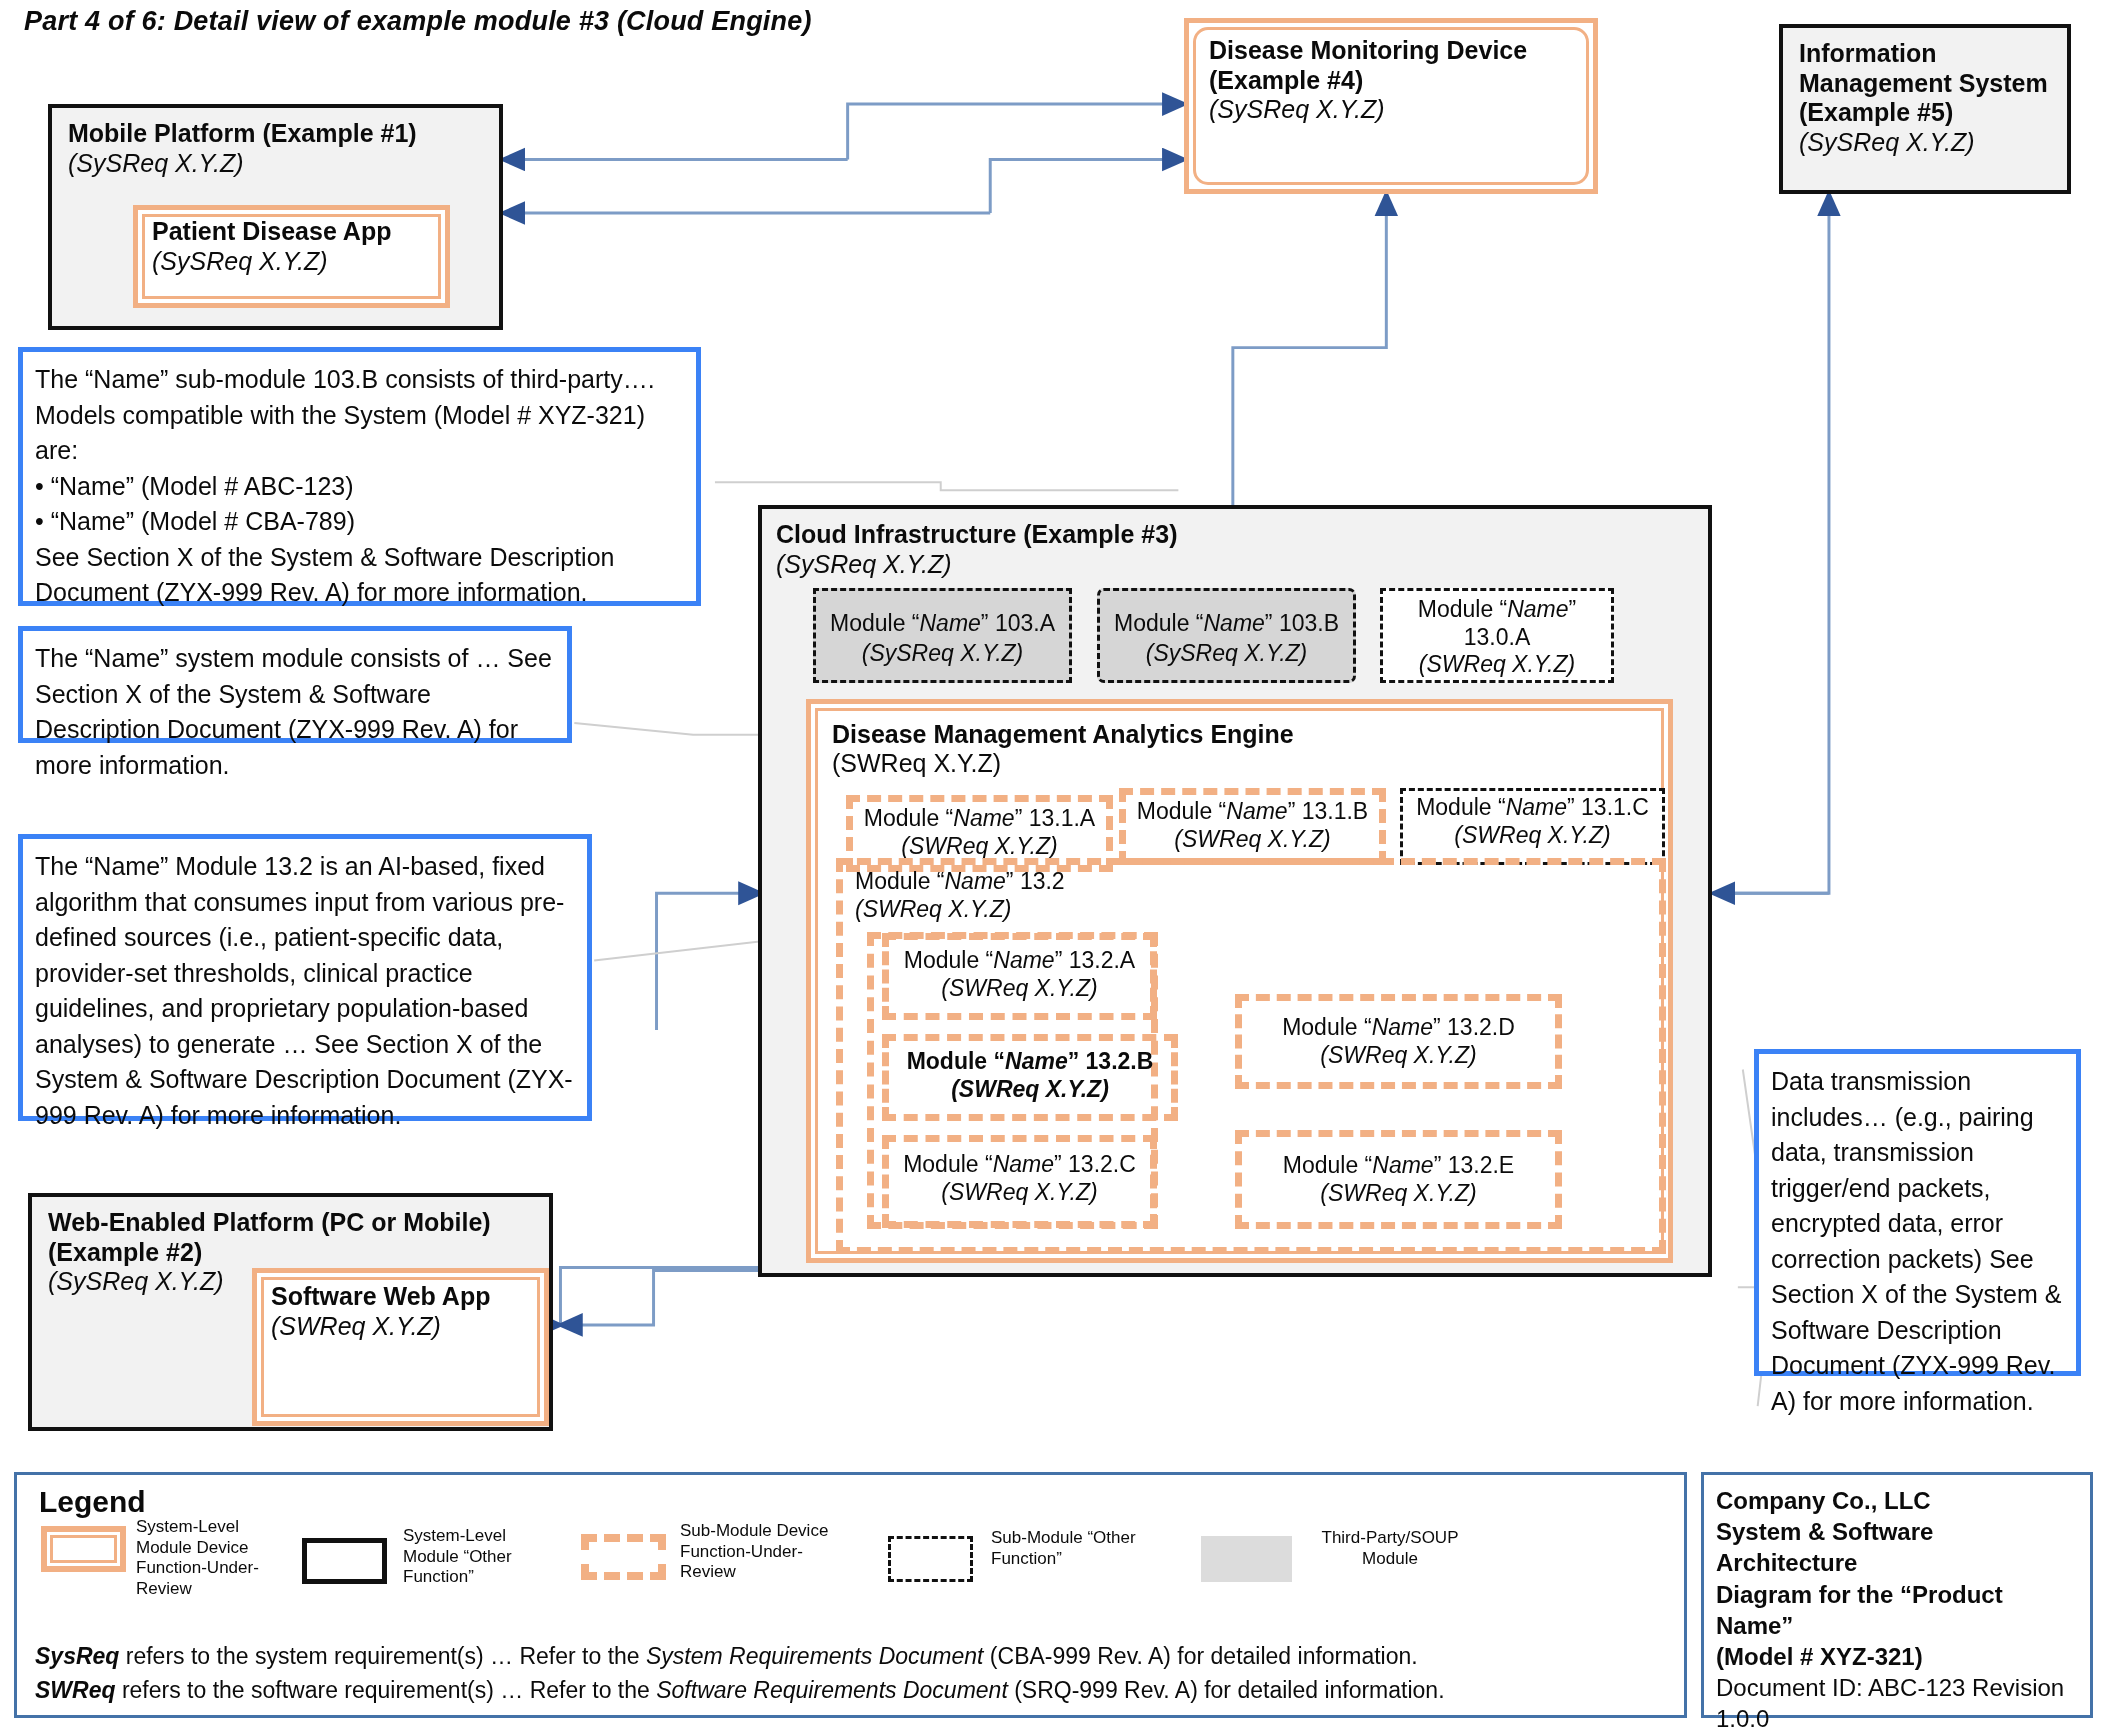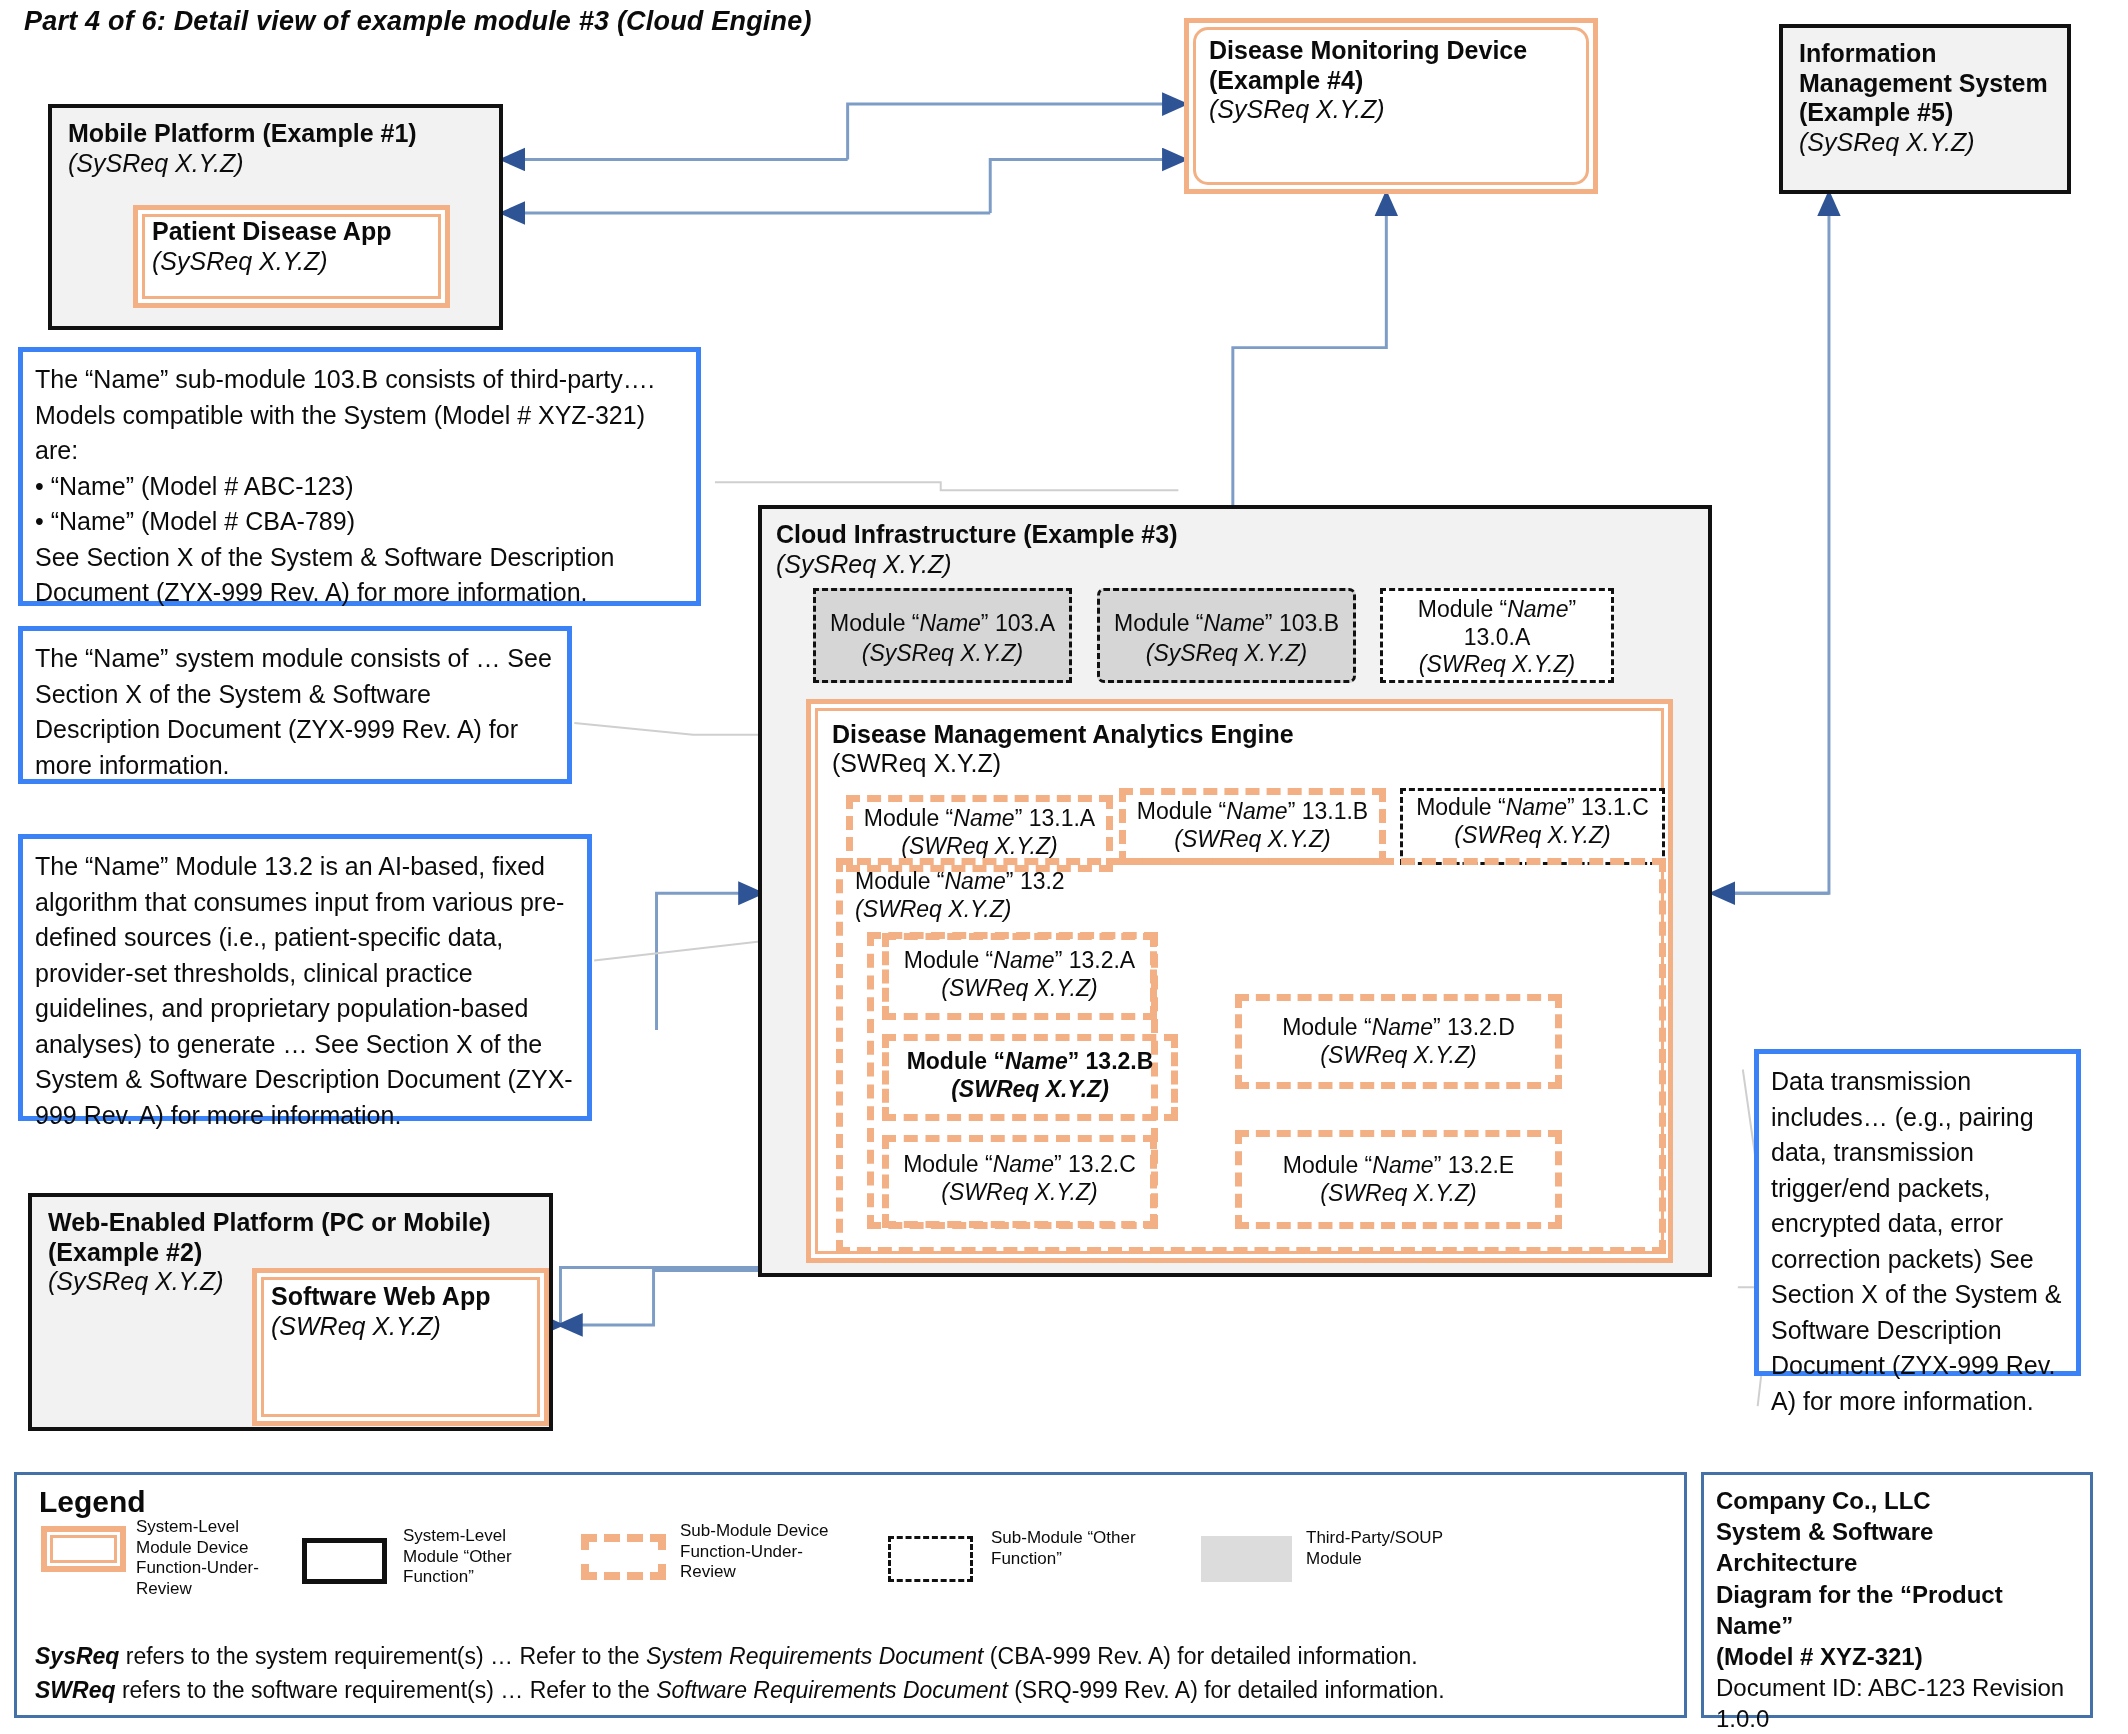--- a/index.html
+++ b/index.html
@@ -130,21 +130,21 @@
     <div class="abs sys-title" style="left:16px;top:40px;width:277px;">Management System</div>
     <div class="abs sys-title" style="left:16px;top:69px;width:267px;">(Example #5)</div>
     <div class="abs req" style="left:16px;top:99px;width:267px;">(SySReq X.Y.Z)</div>
   </div>
 
   <div class="abs note" style="left:18px;top:347px;width:683px;height:259px;white-space:pre-line;">The “Name” sub-module 103.B consists of third-party…. Models compatible with the System (Model # XYZ-321) are:
 • “Name” (Model # ABC-123)
 • “Name” (Model # CBA-789)
 See Section X of the System &amp; Software Description Document (ZYX-999 Rev. A) for more information.</div>
 
-  <div class="abs note" style="left:18px;top:626px;width:554px;height:158px;">The “Name” system module consists of … See Section X of the System &amp; Software Description Document (ZYX-999 Rev. A) for more information.</div>
+  <div class="abs note" style="left:18px;top:626px;width:554px;height:117px;">The “Name” system module consists of … See Section X of the System &amp; Software Description Document (ZYX-999 Rev. A) for more information.</div>
 
   <div class="abs note" style="left:18px;top:834px;width:574px;height:287px;">The “Name” Module 13.2 is an AI-based, fixed algorithm that consumes input from various pre-defined sources (i.e., patient-specific data, provider-set thresholds, clinical practice guidelines, and proprietary population-based analyses) to generate … See Section X of the System &amp; Software Description Document (ZYX-999 Rev. A) for more information.</div>
 
   <div class="abs sys-box" style="left:28px;top:1193px;width:525px;height:238px;">
     <div class="abs sys-title" style="left:16px;top:10px;width:495px;">Web-Enabled Platform (PC or Mobile)</div>
     <div class="abs sys-title" style="left:16px;top:40px;width:297px;">(Example #2)</div>
     <div class="abs req" style="left:16px;top:69px;width:297px;">(SySReq X.Y.Z)</div>
     <div class="abs dfur" style="left:220px;top:71px;width:297px;height:158px;">
       <div class="dfur-inner">
         <div class="abs sys-title" style="left:14px;top:8px;width:257px;">Software Web App</div>
@@ -270,21 +270,21 @@
     <div class="abs sl-key" style="left:285px;top:63px;"></div>
     <div class="abs legend-text" style="left:386px;top:51px;width:139px;">System-Level Module “Other Function”</div>
 
     <div class="abs subd-key" style="left:564px;top:59px;"></div>
     <div class="abs legend-text" style="left:663px;top:46px;width:158px;">Sub-Module Device Function-Under-Review</div>
 
     <div class="abs subb-key" style="left:871px;top:61px;"></div>
     <div class="abs legend-text" style="left:974px;top:53px;width:149px;">Sub-Module “Other Function”</div>
 
     <div class="abs soup-key" style="left:1184px;top:61px;"></div>
-    <div class="abs legend-text" style="left:1289px;top:53px;width:168px;">Third-Party/SOUP Module</div>
+    <div class="abs legend-text" style="left:1289px;top:53px;width:168px;text-align:center;">Third-Party/SOUP Module</div>
 
     <div class="abs legend-foot" style="left:18px;top:164px;width:1634px;">
       <span style="font-weight:bold;font-style:italic;">SysReq</span><span id="fn1"> refers to the system requirement(s) … Refer to the <i>System Requirements Document</i> (CBA-999 Rev. A) for detailed information.</span>
     </div>
     <div class="abs legend-foot" style="left:18px;top:198px;width:1634px;">
       <span style="font-weight:bold;font-style:italic;">SWReq</span><span id="fn2"> refers to the software requirement(s) … Refer to the <i>Software Requirements Document</i> (SRQ-999 Rev. A) for detailed information.</span>
     </div>
   </div>
 
   <div class="abs title-box" style="left:1701px;top:1472px;width:392px;height:246px;">

